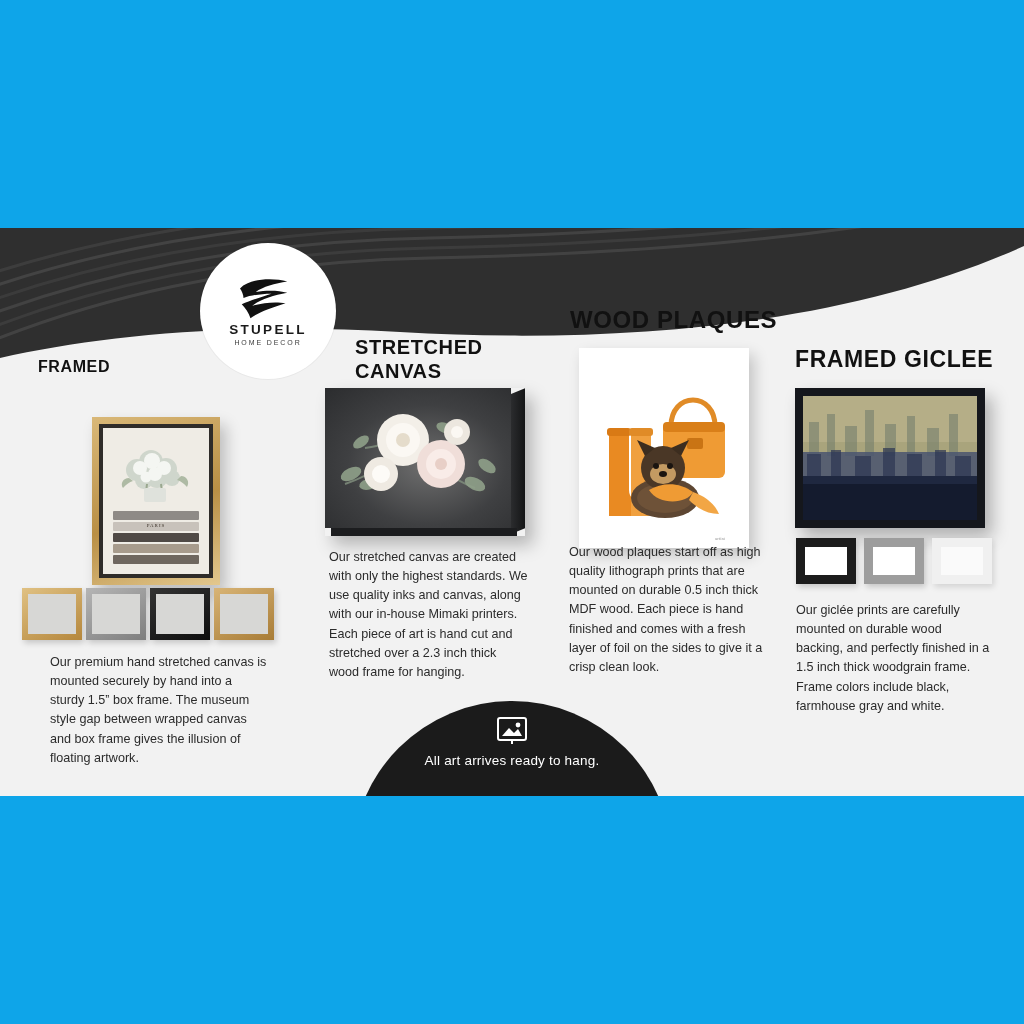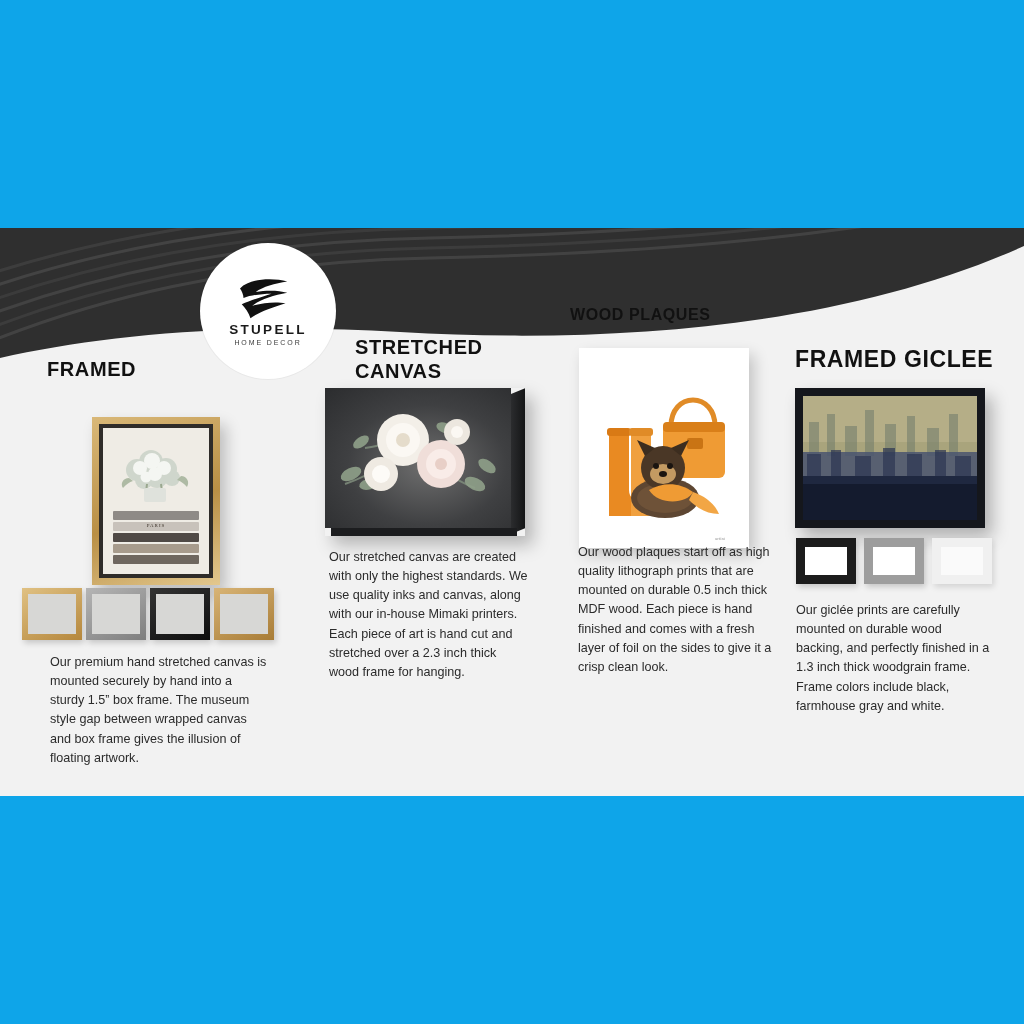--- a/index.html
+++ b/index.html
@@ -90,36 +90,36 @@
     text-transform: uppercase;
   }
   .col-body {
     font-size: 12.6px;
     line-height: 1.52;
     color: #2b2b2b;
   }
 
   
   #col1 { left: 38px; width: 250px; }
-  #col1 .col-title { position: absolute; top: 130px; left: 9px; font-size: 20px; width: 250px;}
+  #col1 .col-title { position: absolute; top: 130px; left: 0; font-size: 16px; width: 250px;}
   #col1 .art-wrap { position: absolute; top: 189px; left: 54px; }
   #col1 .swatches { position: absolute; top: 360px; left: -16px; display: flex; gap: 4px; }
   #col1 .col-body { position: absolute; top: 425px; left: 12px; width: 218px; }
 
   
   #col2 { left: 325px; width: 215px; }
   #col2 .col-title { position: absolute; top: 108px; left: 30px; font-size: 20px; width: 200px; }
   #col2 .art-wrap { position: absolute; top: 160px; left: 0px; }
   #col2 .col-body { position: absolute; top: 320px; left: 4px; width: 200px; }
 
   
   #col3 { left: 565px; width: 200px; }
-  #col3 .col-title { position: absolute; top: 78px; left: 5px; font-size: 16px; width: 230px; }
+  #col3 .col-title { position: absolute; top: 78px; left: 5px; font-size: 24px; width: 230px; }
   #col3 .art-wrap { position: absolute; top: 120px; left: 14px; }
-  #col3 .col-body { position: absolute; top: 315px; left: 13px; width: 195px; }
+  #col3 .col-body { position: absolute; top: 315px; left: 4px; width: 195px; }
 
   
   #col4 { left: 795px; width: 200px; }
   #col4 .col-title { position: absolute; top: 118px; left: 0px; font-size: 23px; width: 220px; }
   #col4 .art-wrap { position: absolute; top: 160px; left: 0px; }
   #col4 .frames { position: absolute; top: 310px; left: 1px; display: flex; gap: 8px; }
   #col4 .col-body { position: absolute; top: 373px; left: 1px; width: 196px; }
 
   
   .floating-frame {
@@ -514,18 +514,30 @@
             <div class="fi"></div>
           </div>
         <div class="fr-sample" style="border-color:#9d9d9d;">
             <div class="fi"></div>
           </div>
         <div class="fr-sample" style="border-color:#f0f0f0; box-shadow:2px 3px 6px rgba(0,0,0,0.13);">
             <div class="fi" style="background:#fafafa;"></div>
           </div>
       </div>
 
-      <div class="col-body">Our giclée prints are carefully mounted on durable wood backing, and perfectly finished in a 1.3 inch thick woodgrain frame. Frame colors include black, farmhouse gray and white.</div>
-    </div>
-
+      <div class="col-body">Our giclée prints are carefully mounted on durable wood backing, and perfectly finished in a 1.5 inch thick woodgrain frame. Frame colors include black, farmhouse gray and white.</div>
+    </div>
+
+    <div id="arc">
+      <div class="arc-bg"></div>
+      <div class="arc-content">
+        <svg class="arc-icon" width="40" height="32" viewBox="0 0 40 32" xmlns="http://www.w3.org/2000/svg">
+          <rect x="6" y="3" width="28" height="22" rx="2" fill="none" stroke="#ffffff" stroke-width="2"></rect>
+          <path d="M10,21 l7,-8 l5,5 l4,-4 l4,7 z" fill="#ffffff"></path>
+          <circle cx="26" cy="10" r="2.4" fill="#ffffff"></circle>
+          <path d="M20,25 v4" stroke="#ffffff" stroke-width="2"></path>
+        </svg>
+        <div class="arc-text">All art arrives ready to hang.</div>
+      </div>
+    </div>
 
   </div>
 </div>
 
 </body></html>

